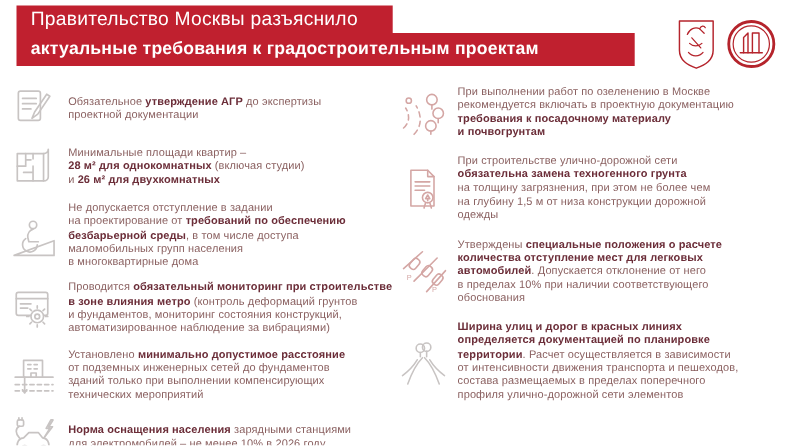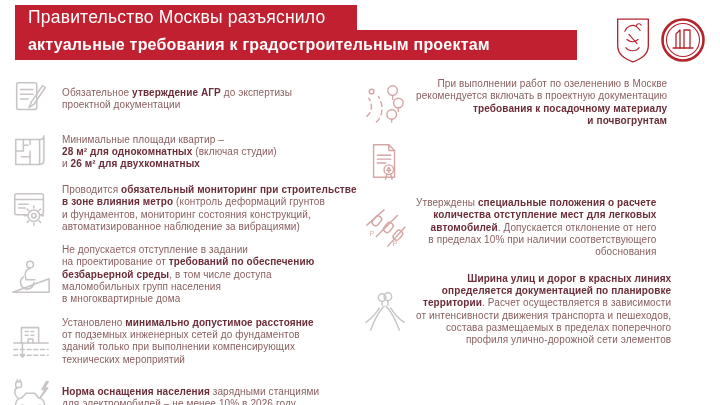--- a/index.html
+++ b/index.html
@@ -9,21 +9,21 @@
   .hdr-bar{box-sizing:border-box;margin-left:15px;display:flex;align-items:center;
            padding:0 10px 0 13px;color:#fff;background:var(--accent-red);}
   .hdr-bar1{margin-top:5px;width:342px;height:25px;font-size:17.5px;font-weight:400;letter-spacing:.2px;}
   .hdr-bar2{width:562px;height:30px;font-size:16px;font-weight:700;letter-spacing:.2px;}
   .logos{position:absolute;top:17px;right:14px;display:flex;align-items:flex-start;gap:8px;}
   .logos svg{display:block;}
   
   .cols{display:flex;padding:18px 0 0 8px;}
   .col{flex:0 0 354px;}
   .row{display:flex;align-items:center;margin-bottom:11px;}
-  .col-right .row{margin-bottom:14px;text-align:right;}
+  .col-right .row{margin-bottom:14px;}
   .ic{flex:0 0 46px;display:flex;align-items:center;justify-content:center;}
   .ic svg{width:42px;height:42px;}
   .tone-gray{color:var(--icon-gray);}
   .tone-pink{color:var(--icon-pink);}
   .tx{white-space:pre-line;font-size:10px;line-height:12.3px;letter-spacing:.1px;
       color:var(--text-regular);padding-left:8px;}
   .tx .b{font-weight:700;color:var(--text-bold);margin-top:32px;}
   .tx .r{font-weight:400;}
 </style>
 </head>
@@ -78,47 +78,47 @@
     <path d="M6 21h8M14 21V9M14 15h5M21 9v5M12 27h9M21 21v14"></path>
   </svg>
           </div>
           <div class="tx"><span class="r">Минимальные площади квартир –
 </span><span class="b">28 м² для однокомнатных</span><span class="r"> (включая студии)
 и </span><span class="b">26 м² для двухкомнатных</span></div>
         </div>
         <div class="row">
           <div class="ic tone-gray">
             <svg viewBox="0 0 44 44" fill="none" stroke="currentColor" stroke-width="1.6" stroke-linecap="round" stroke-linejoin="round">
+    <path d="M3 40h38L41 26z"></path>
+    <circle cx="21" cy="11" r="3.5"></circle>
+    <path d="M21 15c-3 1-5.5 4-5 8l1 4h9"></path>
+    <path d="M25 30a7 7 0 1 1-11-6"></path>
+  </svg>
+          </div>
+          <div class="tx"><span class="r">Не допускается отступление в задании
+на проектирование от </span><span class="b">требований по обеспечению
+безбарьерной среды</span><span class="r">, в том числе доступа
+маломобильных групп населения
+в многоквартирные дома</span></div>
+        </div>
+        <div class="row">
+          <div class="ic tone-gray">
+            <svg viewBox="0 0 44 44" fill="none" stroke="currentColor" stroke-width="1.6" stroke-linecap="round" stroke-linejoin="round">
     <rect x="5" y="6" width="30" height="22" rx="2"></rect>
     <path d="M5 12h30"></path>
     <path d="M9 17h10M9 21h7"></path>
     <circle cx="25" cy="29" r="6" fill="#fff"></circle>
     <circle cx="25" cy="29" r="2.3"></circle>
     <path d="M25 21v-2M25 37v2M17 29h-2M33 29h2M19.5 23.5l-1.5-1.5M30.5 34.5l1.5 1.5M30.5 23.5l1.5-1.5M19.5 34.5l-1.5 1.5"></path>
   </svg>
           </div>
           <div class="tx"><span class="r">Проводится </span><span class="b">обязательный мониторинг при строительстве
 в зоне влияния метро</span><span class="r"> (контроль деформаций грунтов
 и фундаментов, мониторинг состояния конструкций,
 автоматизированное наблюдение за вибрациями)</span></div>
-        </div>
-        <div class="row">
-          <div class="ic tone-gray">
-            <svg viewBox="0 0 44 44" fill="none" stroke="currentColor" stroke-width="1.6" stroke-linecap="round" stroke-linejoin="round">
-    <path d="M3 40h38L41 26z"></path>
-    <circle cx="21" cy="11" r="3.5"></circle>
-    <path d="M21 15c-3 1-5.5 4-5 8l1 4h9"></path>
-    <path d="M25 30a7 7 0 1 1-11-6"></path>
-  </svg>
-          </div>
-          <div class="tx"><span class="r">Не допускается отступление в задании
-на проектирование от </span><span class="b">требований по обеспечению
-безбарьерной среды</span><span class="r">, в том числе доступа
-маломобильных групп населения
-в многоквартирные дома</span></div>
         </div>
         <div class="row">
           <div class="ic tone-gray">
             <svg viewBox="0 0 44 44" fill="none" stroke="currentColor" stroke-width="1.6" stroke-linecap="round" stroke-linejoin="round">
     <path d="M12 24V8h18v16"></path>
     <path d="M16 12h3M22 12h3M16 16h3M22 16h3M19 24v-4h5v4"></path>
     <path d="M4 24h36"></path>
     <path d="M4 31h36" stroke-dasharray="4 3"></path>
     <path d="M4 37h36" stroke-dasharray="4 3"></path>
     <path d="M13 24v15M11 36l2 3 2-3"></path>
@@ -171,20 +171,25 @@
           <div class="ic tone-pink">
             <svg viewBox="0 0 44 44" fill="none" stroke="currentColor" stroke-width="1.5" stroke-linecap="round" stroke-linejoin="round">
     <path d="M10 4h16l6 6v28H10z"></path>
     <path d="M26 4v6h6"></path>
     <path d="M14 15h14M14 19h14M14 23h9"></path>
     <circle cx="26" cy="30" r="5"></circle>
     <path d="M26 27.5l-2 3.5h4zM26 31.5V33"></path>
     <path d="M24 35l-1.5 5M28 35l1.5 5"></path>
   </svg>
           </div>
+          <div class="tx"><span class="r">При строительстве улично-дорожной сети
+</span><span class="b">обязательна замена техногенного грунта</span><span class="r">
+на толщину загрязнения, при этом не более чем
+на глубину 1,5 м от низа конструкции дорожной
+одежды</span></div>
         </div>
         <div class="row">
           <div class="ic tone-pink">
             <svg viewBox="0 0 44 44" fill="none" stroke="currentColor" stroke-width="1.5" stroke-linecap="round" stroke-linejoin="round">
     <path d="M3 19L21 3M13 31L35 9M25 41L43 21"></path>
     <rect x="10" y="9" width="7" height="11" rx="3" transform="rotate(40 13.5 14.5)"></rect>
     <rect x="22" y="16" width="7" height="11" rx="3" transform="rotate(40 25.5 21.5)"></rect>
     <rect x="32" y="24" width="7" height="11" rx="3" transform="rotate(40 35.5 29.5)"></rect>
     <text x="6" y="30" font-size="7" fill="currentColor" stroke="none" font-family="Liberation Sans, sans-serif">P</text>
     <text x="30" y="41" font-size="7" fill="currentColor" stroke="none" font-family="Liberation Sans, sans-serif">P</text>

